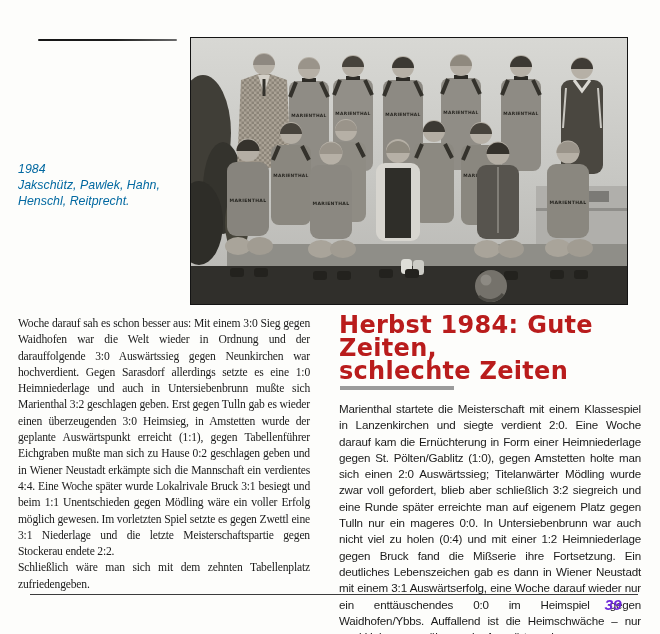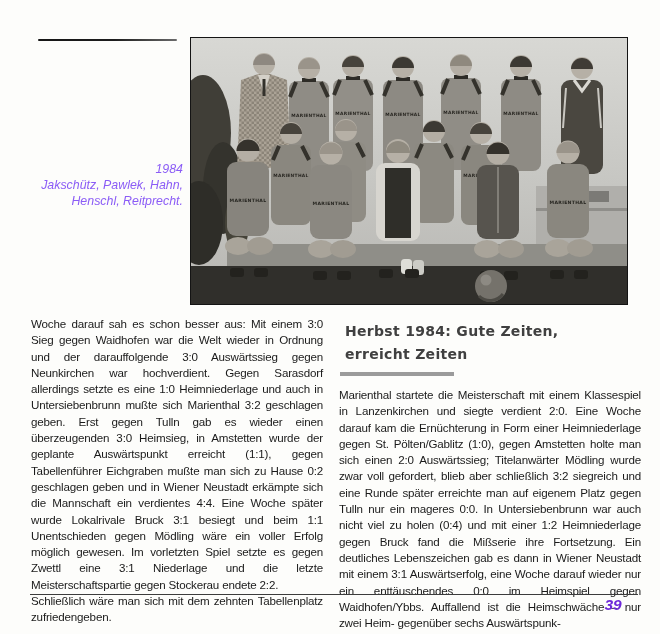--- a/index.html
+++ b/index.html
@@ -13,33 +13,33 @@
     background:linear-gradient(to right,#161616 0%,#1d1d1d 55%,#6a6a6a 100%);
     border-radius:1px;
   }
   .photo-frame{
     position:absolute;left:190px;top:37px;width:436px;height:266px;
     border:1px solid #141414;background:#c7c7c3;
   }
   .photo-frame svg{display:block;}
   .caption{
     position:absolute;left:18px;top:161px;width:165px;
-    text-align:right;font-style:italic;font-size:12.4px;line-height:16.2px;
-    color:#8b5cf6;
+    text-align:left;font-style:italic;font-size:12.4px;line-height:16.2px;
+    color:#0369a1;
   }
   .col{position:absolute;top:316px;}
-  .col-left{left:31px;width:292px;}
+  .col-left{left:18px;width:292px;font-family:Liberation Serif, serif;}
   .col-right{left:339px;width:302px;top:314px;}
   .body-text{
     font-size:11.6px;line-height:16.3px;letter-spacing:-0.18px;
     text-align:justify;color:#1a1a1a;margin:0;
   }
   .headline{
-    margin:6px;font-family:"DejaVu Sans",sans-serif;font-weight:bold;
-    font-size:14px;line-height:23px;letter-spacing:0.3px;color:#404040;
+    margin:0;font-family:"DejaVu Sans",sans-serif;font-weight:bold;
+    font-size:24px;line-height:23px;letter-spacing:0.3px;color:#b91c1c;
   }
   .headline span{display:block;}
   .headline-underline{
     width:114px;height:4px;background:#9b9b9b;margin:3px 0 11px 1px;
   }
   .bottom-rule{
     position:absolute;left:30px;top:594px;width:608px;height:1px;background:#3c3c3c;
   }
   .page-number{
     position:absolute;left:588px;top:596px;width:50px;text-align:center;
@@ -249,21 +249,21 @@
   </div>
 
   <div class="col col-left">
     <p class="body-text">Woche darauf sah es schon besser aus: Mit einem 3:0 Sieg gegen Waidhofen war die Welt wieder in Ordnung und der darauffolgende 3:0 Auswärtssieg gegen Neunkirchen war hochverdient. Gegen Sarasdorf allerdings setzte es eine 1:0 Heimniederlage und auch in Untersiebenbrunn mußte sich Marienthal 3:2 geschlagen geben. Erst gegen Tulln gab es wieder einen überzeugenden 3:0 Heimsieg, in Amstetten wurde der geplante Auswärtspunkt erreicht (1:1), gegen Tabellenführer Eichgraben mußte man sich zu Hause 0:2 geschlagen geben und in Wiener Neustadt erkämpte sich die Mannschaft ein verdientes 4:4. Eine Woche später wurde Lokalrivale Bruck 3:1 besiegt und beim 1:1 Unentschieden gegen Mödling wäre ein voller Erfolg möglich gewesen. Im vorletzten Spiel setzte es gegen Zwettl eine 3:1 Niederlage und die letzte Meisterschaftspartie gegen Stockerau endete 2:2.</p>
     <p class="body-text">Schließlich wäre man sich mit dem zehnten Tabellenplatz zufriedengeben.</p>
   </div>
 
   <div class="col col-right">
     <h2 class="headline">
       <span>Herbst 1984: Gute Zeiten,</span>
-      <span>erreicht Zeiten</span>
+      <span>schlechte Zeiten</span>
     </h2>
     <div class="headline-underline"></div>
     <p class="body-text">Marienthal startete die Meisterschaft mit einem Klassespiel in Lanzenkirchen und siegte verdient 2:0. Eine Woche darauf kam die Ernüchterung in Form einer Heimniederlage gegen St. Pölten/Gablitz (1:0), gegen Amstetten holte man sich einen 2:0 Auswärtssieg; Titelanwärter Mödling wurde zwar voll gefordert, blieb aber schließlich 3:2 siegreich und eine Runde später erreichte man auf eigenem Platz gegen Tulln nur ein mageres 0:0. In Untersiebenbrunn war auch nicht viel zu holen (0:4) und mit einer 1:2 Heimniederlage gegen Bruck fand die Mißserie ihre Fortsetzung. Ein deutliches Lebenszeichen gab es dann in Wiener Neustadt mit einem 3:1 Auswärtserfolg, eine Woche darauf wieder nur ein enttäuschendes 0:0 im Heimspiel gegen Waidhofen/Ybbs. Auffallend ist die Heimschwäche – nur zwei Heim- gegenüber sechs Auswärtspunk-</p>
   </div>
 
   <div class="bottom-rule"></div>
   <div class="page-number">39</div>
 
 </div>
 

